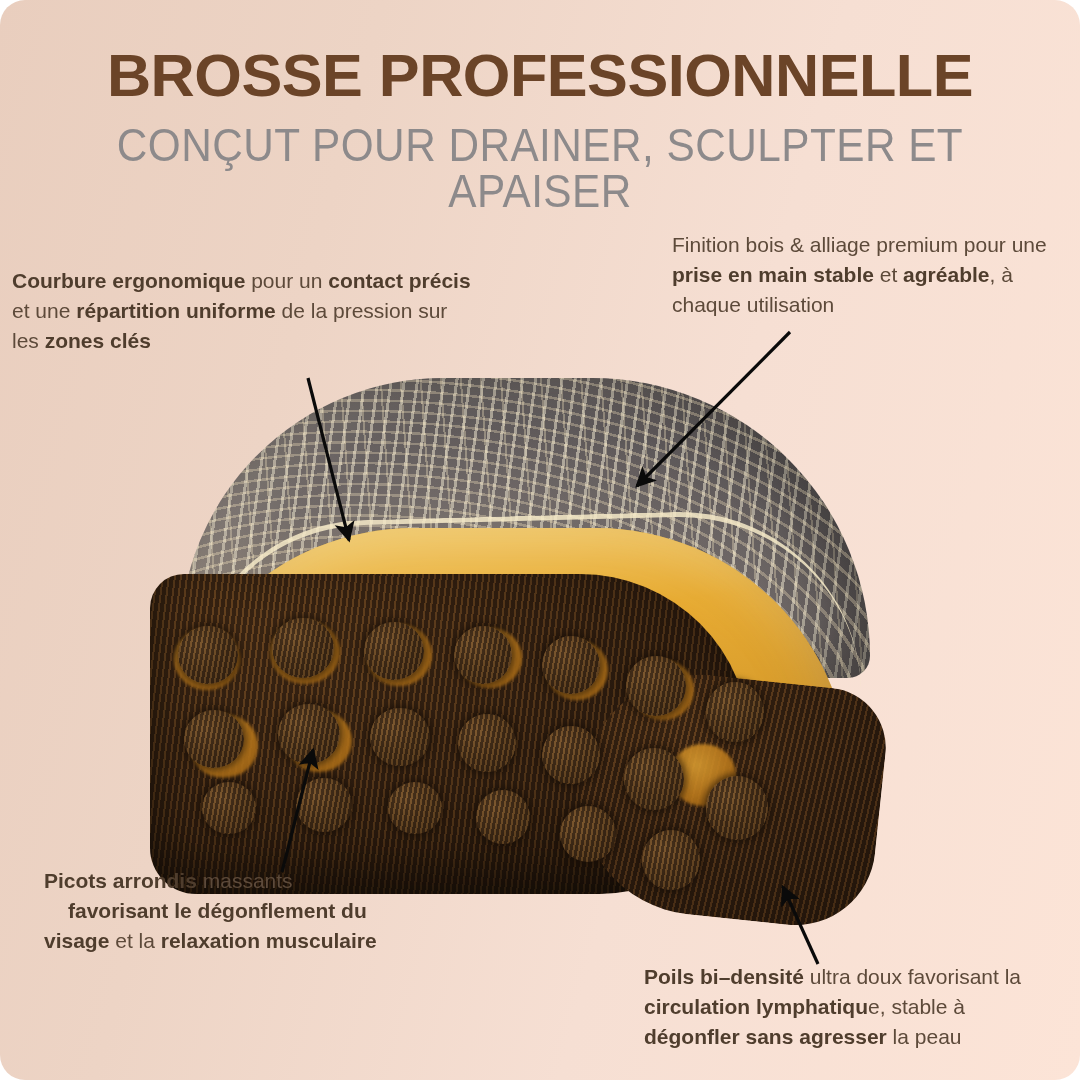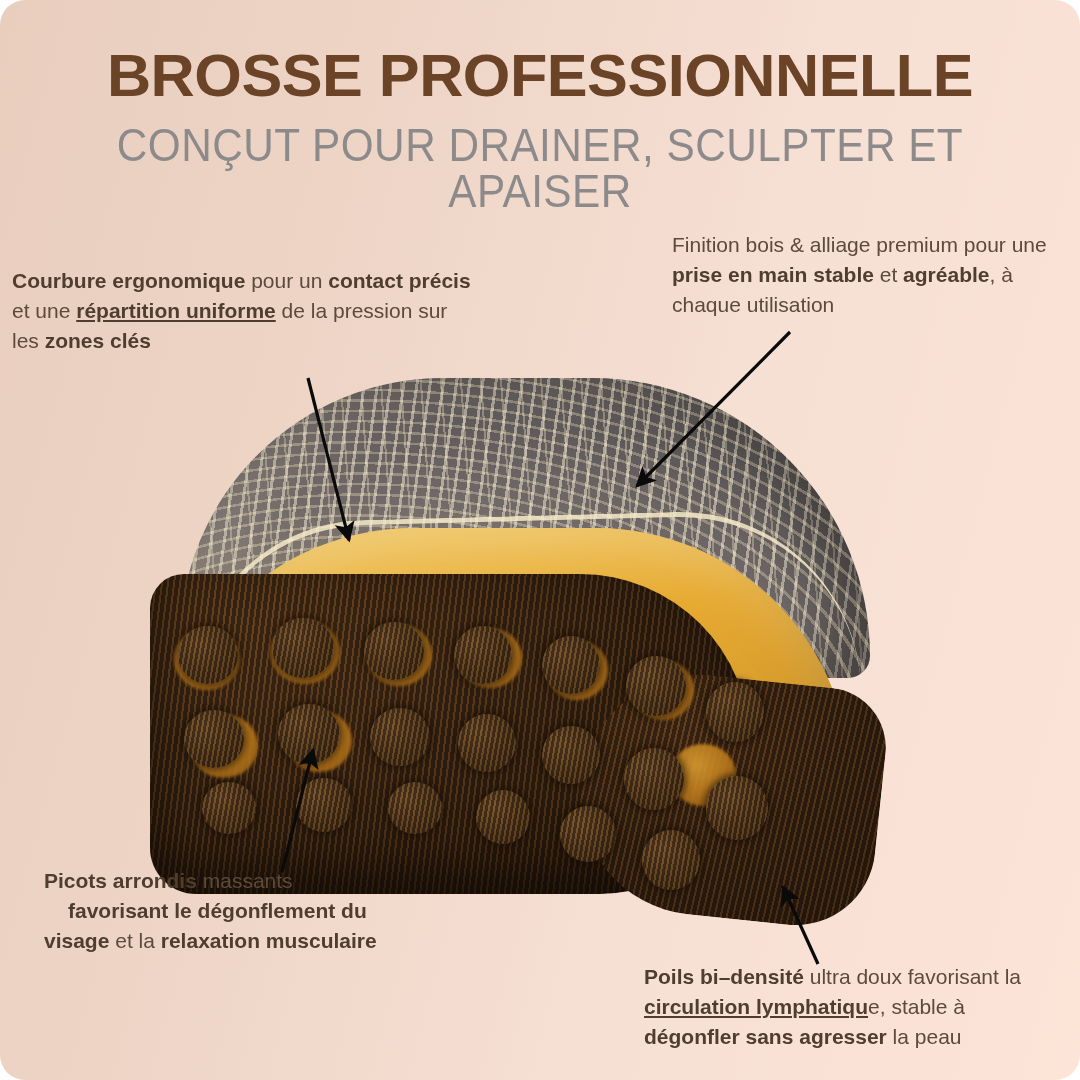--- a/index.html
+++ b/index.html
@@ -202,18 +202,18 @@
     </defs>
     <line x1="308" y1="378" x2="349" y2="540" stroke="#0a0a0a" stroke-width="3.2" marker-end="url(#ah)"></line>
     <line x1="790" y1="332" x2="637" y2="486" stroke="#0a0a0a" stroke-width="3.2" marker-end="url(#ah)"></line>
     <line x1="282" y1="872" x2="313" y2="750" stroke="#0a0a0a" stroke-width="3.2" marker-end="url(#ah)"></line>
     <line x1="818" y1="964" x2="783" y2="887" stroke="#0a0a0a" stroke-width="3.2" marker-end="url(#ah)"></line>
   </svg>
 
   <div id="title" style="color: rgb(107, 68, 40);">BROSSE PROFESSIONNELLE</div>
   <div id="subtitle" style="color: rgb(141, 138, 139);">CONÇUT POUR DRAINER, SCULPTER ET APAISER</div>
 
-  <div class="note" id="note-tl" style="color: rgb(93, 74, 58);"><b style="color: rgb(79, 61, 45);">Courbure ergonomique</b><span> pour un </span><b style="color: rgb(79, 61, 45);">contact précis</b><span> et une </span><b style="color: rgb(79, 61, 45); text-decoration: underline;">répartition uniforme</b><span> de la pression sur les </span><b style="color: rgb(79, 61, 45);">zones clés</b></div>
+  <div class="note" id="note-tl" style="color: rgb(93, 74, 58);"><b style="color: rgb(79, 61, 45);">Courbure ergonomique</b><span> pour un </span><b style="color: rgb(79, 61, 45);">contact précis</b><span> et une </span><b style="color: rgb(79, 61, 45);">répartition uniforme</b><span> de la pression sur les </span><b style="color: rgb(79, 61, 45);">zones clés</b></div>
   <div class="note" id="note-tr" style="color: rgb(93, 74, 58);"><span>Finition bois &amp; alliage premium pour une </span><b style="color: rgb(79, 61, 45);">prise en main stable</b><span> et </span><b style="color: rgb(79, 61, 45);">agréable</b><span>, à chaque utilisation</span></div>
   <div class="note" id="note-bl" style="color: rgb(93, 74, 58);"><b style="color: rgb(79, 61, 45);">Picots arrondis</b><span> massants </span><b style="color: rgb(79, 61, 45); margin-left: 24px;">favorisant le dégonflement du visage</b><span> et la </span><b style="color: rgb(79, 61, 45);">relaxation musculaire</b></div>
-  <div class="note" id="note-br" style="color: rgb(93, 74, 58);"><b style="color: rgb(79, 61, 45); margin-top: 25px;">Poils bi–densité</b><span> ultra doux favorisant la </span><b style="color: rgb(79, 61, 45); text-decoration: underline;">circulation lymphatiqu</b><span>e, stable à </span><b style="color: rgb(79, 61, 45);">dégonfler sans agresser</b><span> la peau</span></div>
+  <div class="note" id="note-br" style="color: rgb(93, 74, 58);"><b style="color: rgb(79, 61, 45); margin-top: 25px;">Poils bi–densité</b><span> ultra doux favorisant la </span><b style="color: rgb(79, 61, 45);">circulation lymphatiqu</b><span>e, stable à </span><b style="color: rgb(79, 61, 45);">dégonfler sans agresser</b><span> la peau</span></div>
 
 </div>
 
 </body></html>

